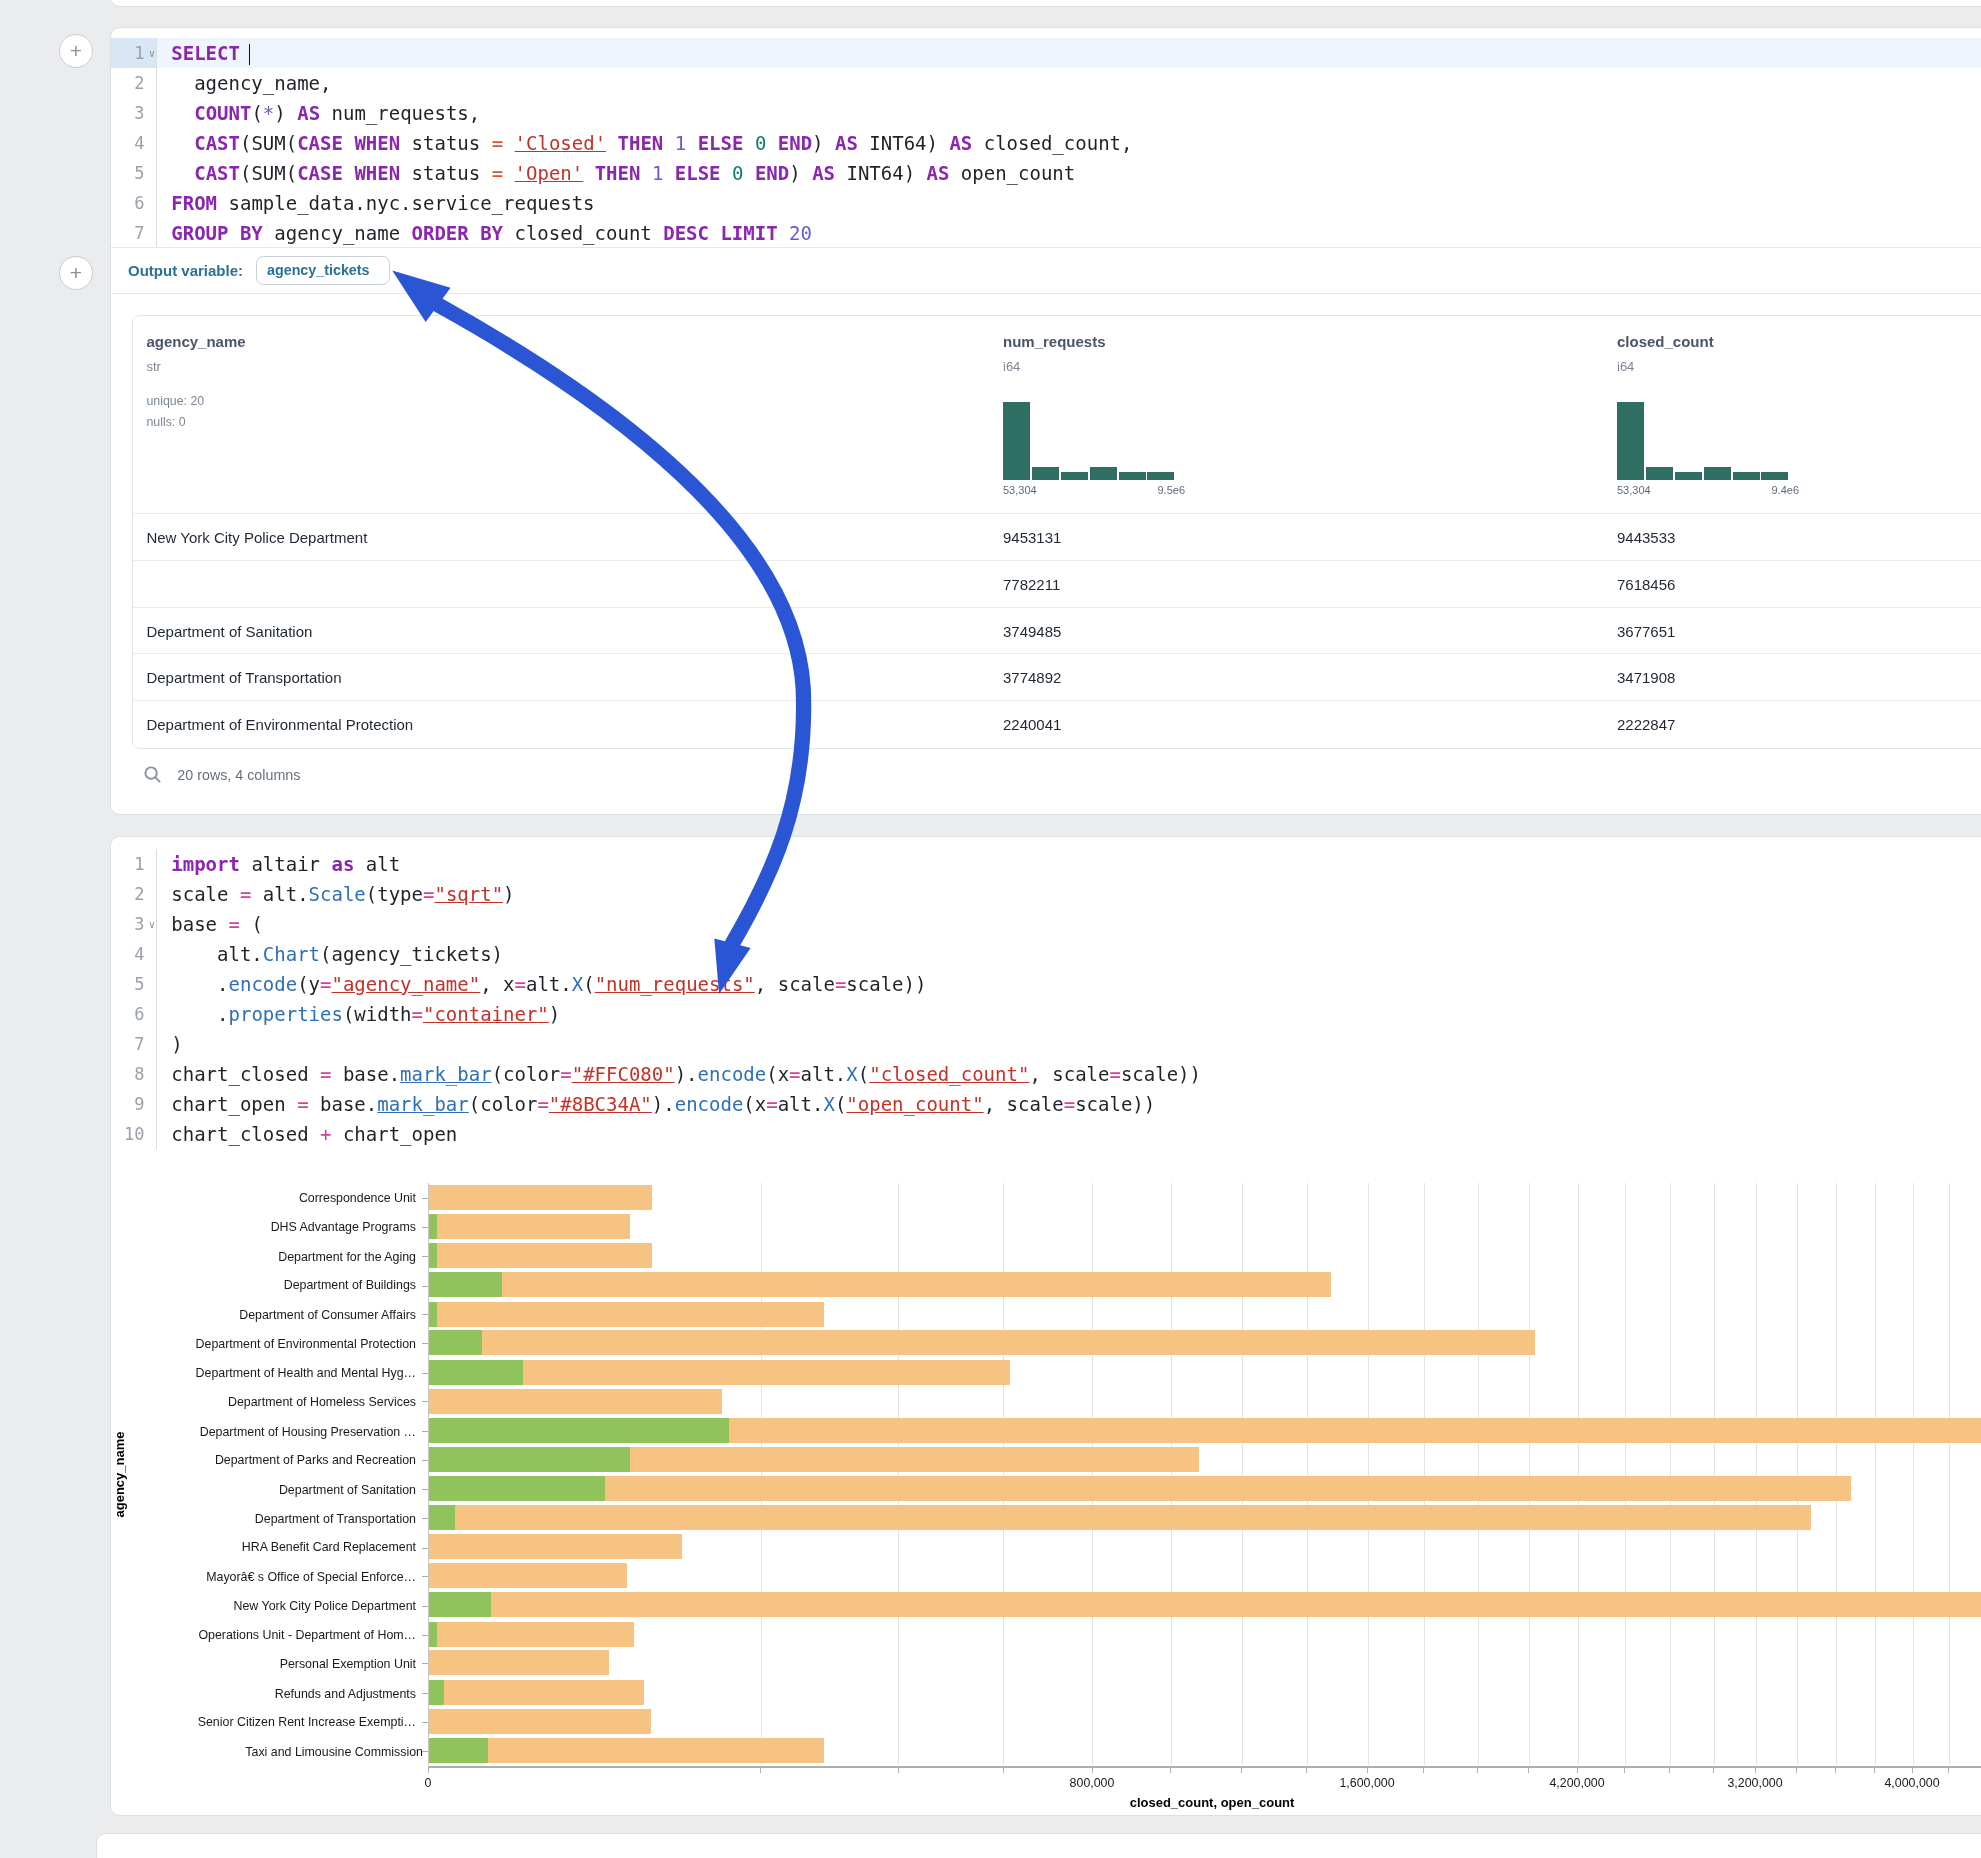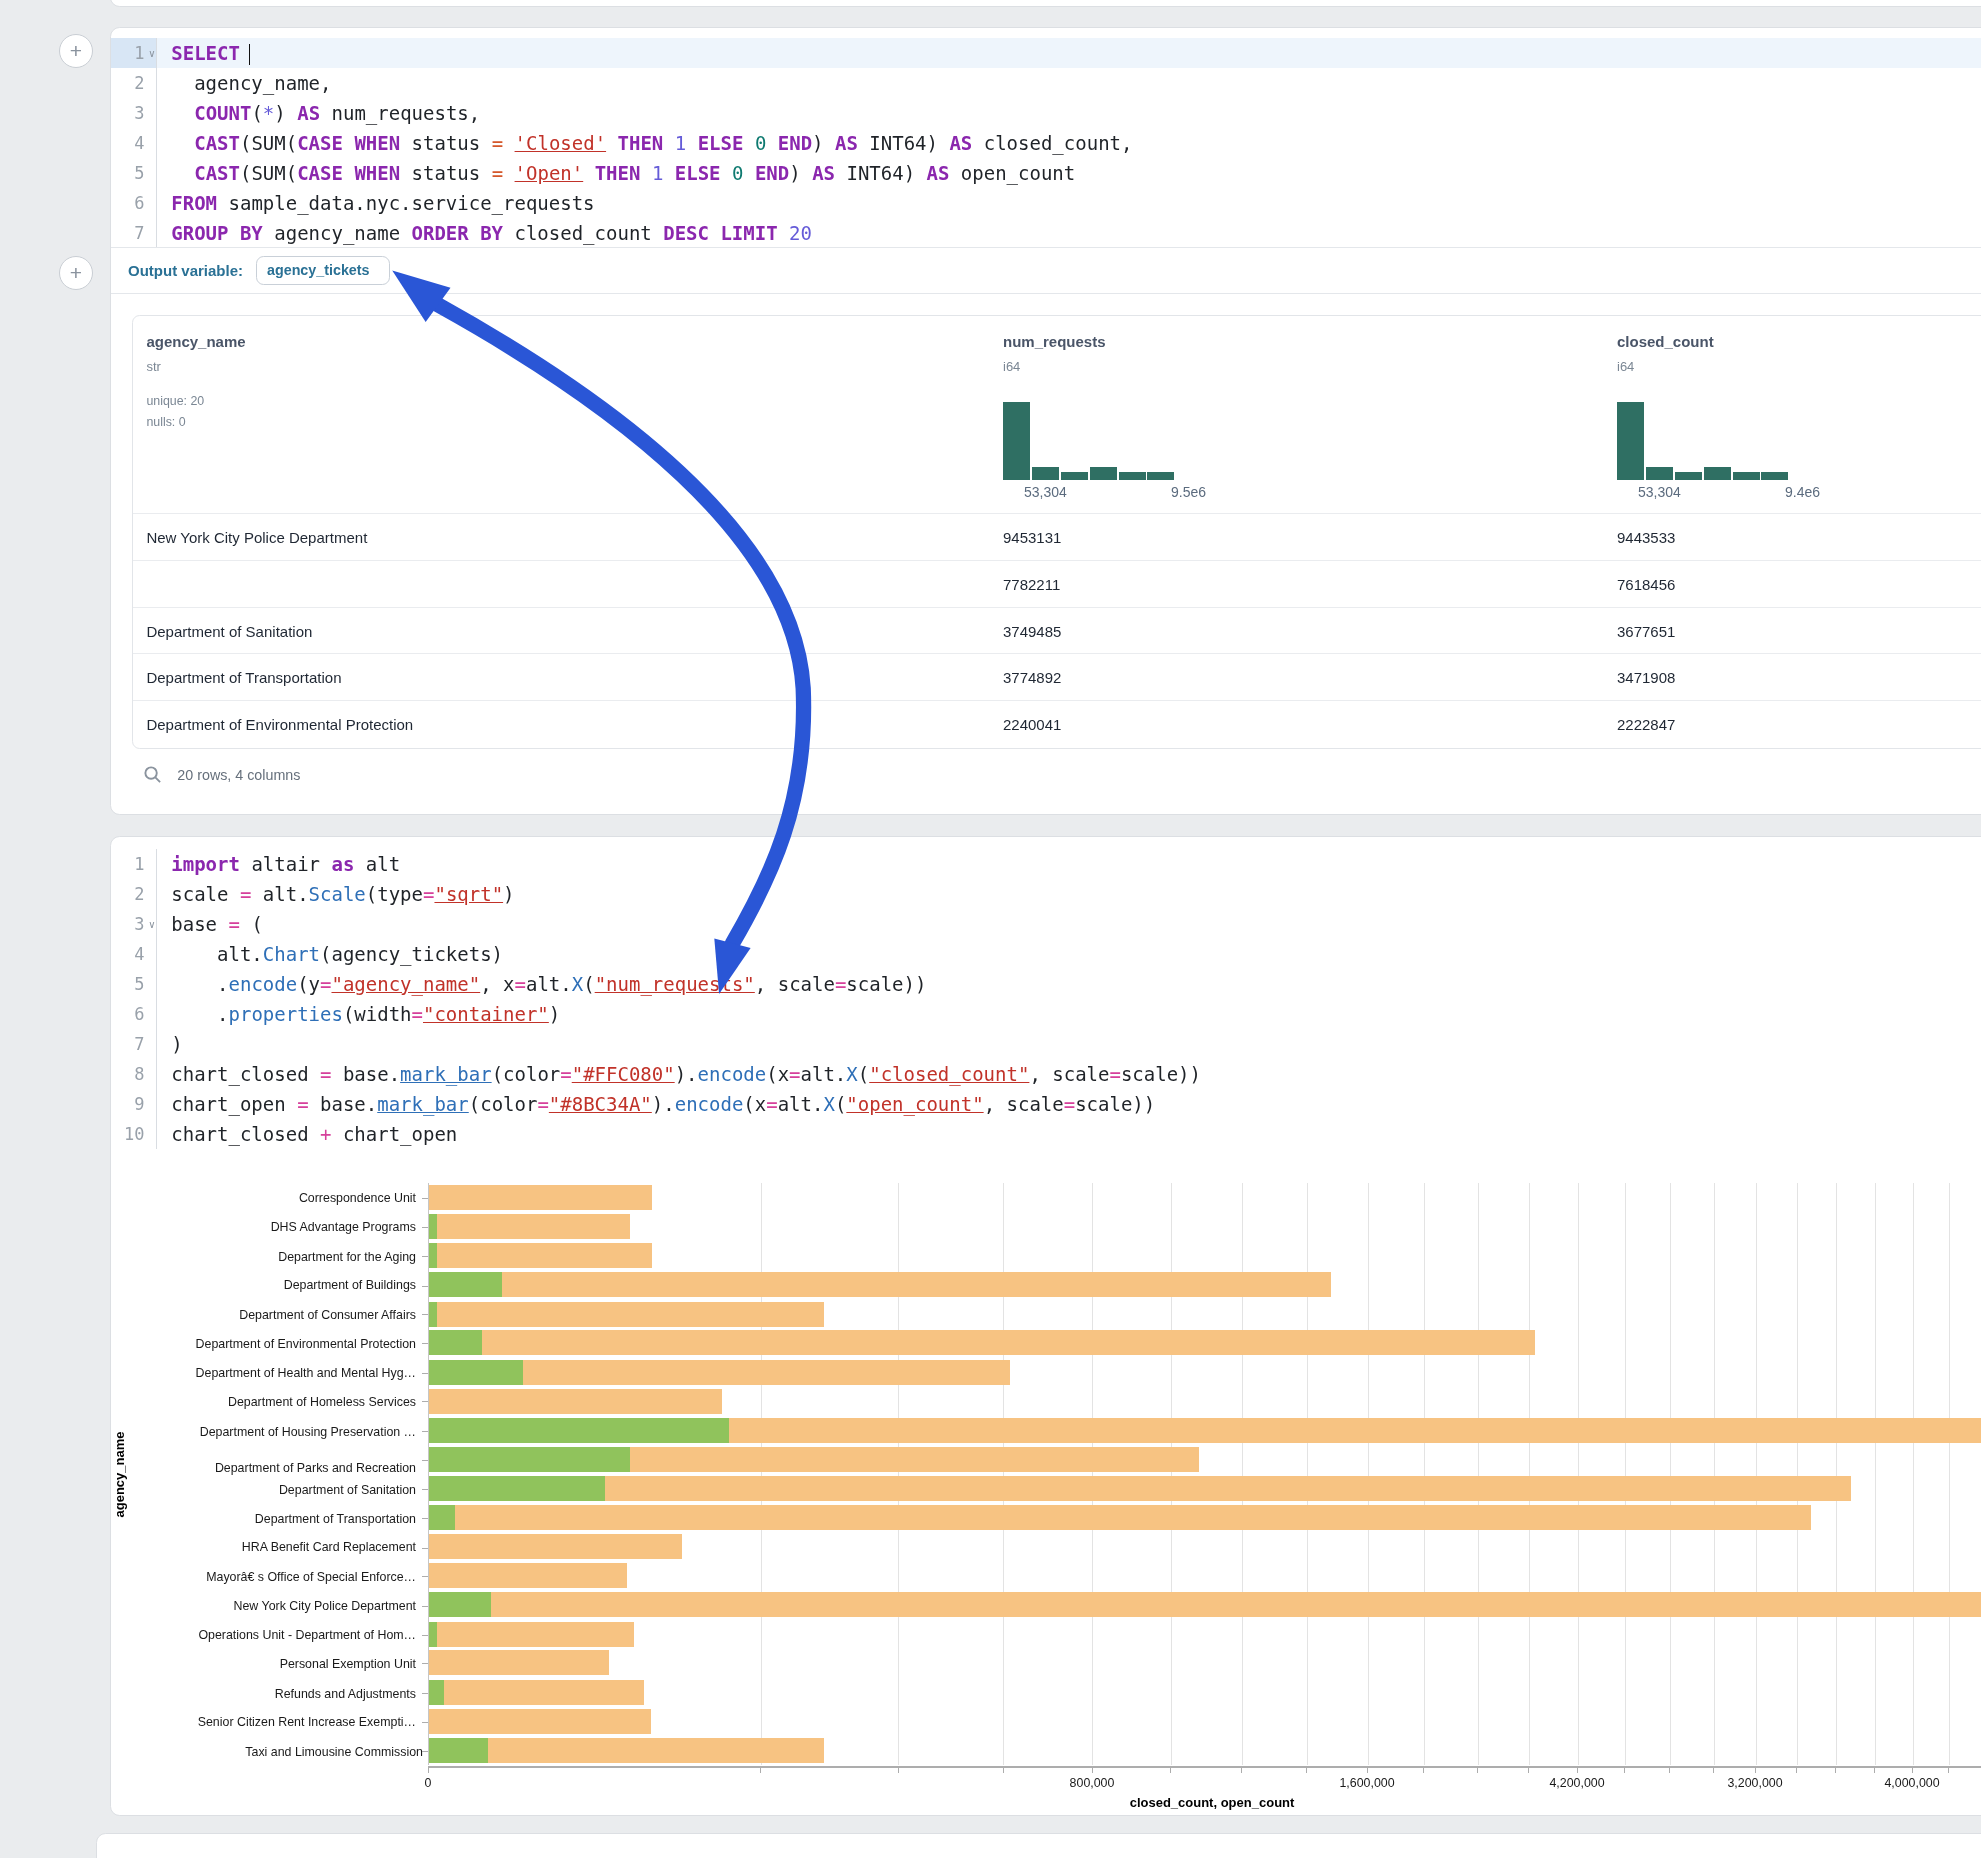--- a/index.html
+++ b/index.html
@@ -36,21 +36,21 @@
   .output-bar{position:absolute;left:0;right:0;height:45px;border-top:1px solid #E4E7EB;border-bottom:1px solid #E4E7EB;display:flex;align-items:center;}
   .output-label{margin-left:17px;font-size:15px;font-weight:700;color:#2A7195;}
   .output-pill{margin-left:13.4px;width:134px;height:29px;line-height:27px;border:1px solid #C9D0D8;border-radius:7.6px;box-sizing:border-box;padding:0 9.6px;overflow:hidden;white-space:nowrap;font-size:14.3px;font-weight:700;color:#2A7195;background:#fff;}
   
   .tbl{position:absolute;border:1px solid #E2E5E9;border-radius:7.6px;background:#fff;overflow:hidden;}
   .col-name{position:absolute;font-size:15px;font-weight:700;color:#4A5568;}
   .col-type{position:absolute;font-size:13px;color:#7B8794;}
   .col-stat{position:absolute;font-size:12.4px;color:#7B8794;}
   .hist{position:absolute;width:182px;height:78px;display:flex;align-items:flex-end;}
   .hist .hbar{width:27px;margin-right:1.9px;background:#2F6F63;}
-  .hist-labels{position:absolute;width:182px;display:flex;justify-content:space-between;font-size:14px;color:#5B6B7E;margin-left:21px;}
+  .hist-labels{position:absolute;width:182px;display:flex;justify-content:space-between;font-size:11px;color:#5B6B7E;}
   .trow{position:absolute;left:0;right:0;height:47px;border-top:1px solid #EAECEF;font-size:15px;color:#1F2733;line-height:47px;}
   .trow .c1{position:absolute;left:13.4px;}
   .trow .c2{position:absolute;left:870px;}
   .trow .c3{position:absolute;left:1484px;}
   .tbl-footer{position:absolute;display:flex;align-items:center;color:#66707C;font-size:14.3px;}
   .tbl-footer svg{margin-right:15.3px;}
   
   .ylab{position:absolute;right:0;height:30px;line-height:30px;font-size:12.4px;color:#1A1A1A;text-align:right;white-space:nowrap;}
   .ytick{position:absolute;width:6.7px;height:1px;background:#ADADAD;}
   .plot{position:absolute;overflow:hidden;border-left:1px solid #C6C6C6;}
@@ -184,21 +184,21 @@
       <div class="ylab" style="left: 143px; width: 273px; top: 1300px;">Department of Consumer Affairs</div>
       <div class="ytick" style="left: 422px; top: 1314px;"></div>
       <div class="ylab" style="left: 143px; width: 273px; top: 1329px;">Department of Environmental Protection</div>
       <div class="ytick" style="left: 422px; top: 1343px;"></div>
       <div class="ylab" style="left: 143px; width: 273px; top: 1358px;">Department of Health and Mental Hyg…</div>
       <div class="ytick" style="left: 422px; top: 1373px;"></div>
       <div class="ylab" style="left: 143px; width: 273px; top: 1387px;">Department of Homeless Services</div>
       <div class="ytick" style="left: 422px; top: 1401px;"></div>
       <div class="ylab" style="left: 143px; width: 273px; top: 1417px;">Department of Housing Preservation …</div>
       <div class="ytick" style="left: 422px; top: 1431px;"></div>
-      <div class="ylab" style="left: 143px; width: 273px; top: 1445px; margin-top: 8px;">Department of Parks and Recreation</div>
+      <div class="ylab" style="left: 143px; width: 273px; top: 1445px;">Department of Parks and Recreation</div>
       <div class="ytick" style="left: 422px; top: 1460px;"></div>
       <div class="ylab" style="left: 143px; width: 273px; top: 1475px;">Department of Sanitation</div>
       <div class="ytick" style="left: 422px; top: 1489px;"></div>
       <div class="ylab" style="left: 143px; width: 273px; top: 1504px;">Department of Transportation</div>
       <div class="ytick" style="left: 422px; top: 1518px;"></div>
       <div class="ylab" style="left: 143px; width: 273px; top: 1532px;">HRA Benefit Card Replacement</div>
       <div class="ytick" style="left: 422px; top: 1548px;"></div>
       <div class="ylab" style="left: 143px; width: 273px; top: 1562px;">Mayorâ€ s Office of Special Enforce…</div>
       <div class="ytick" style="left: 422px; top: 1576px;"></div>
       <div class="ylab" style="left: 143px; width: 273px; top: 1591px;">New York City Police Department</div>

